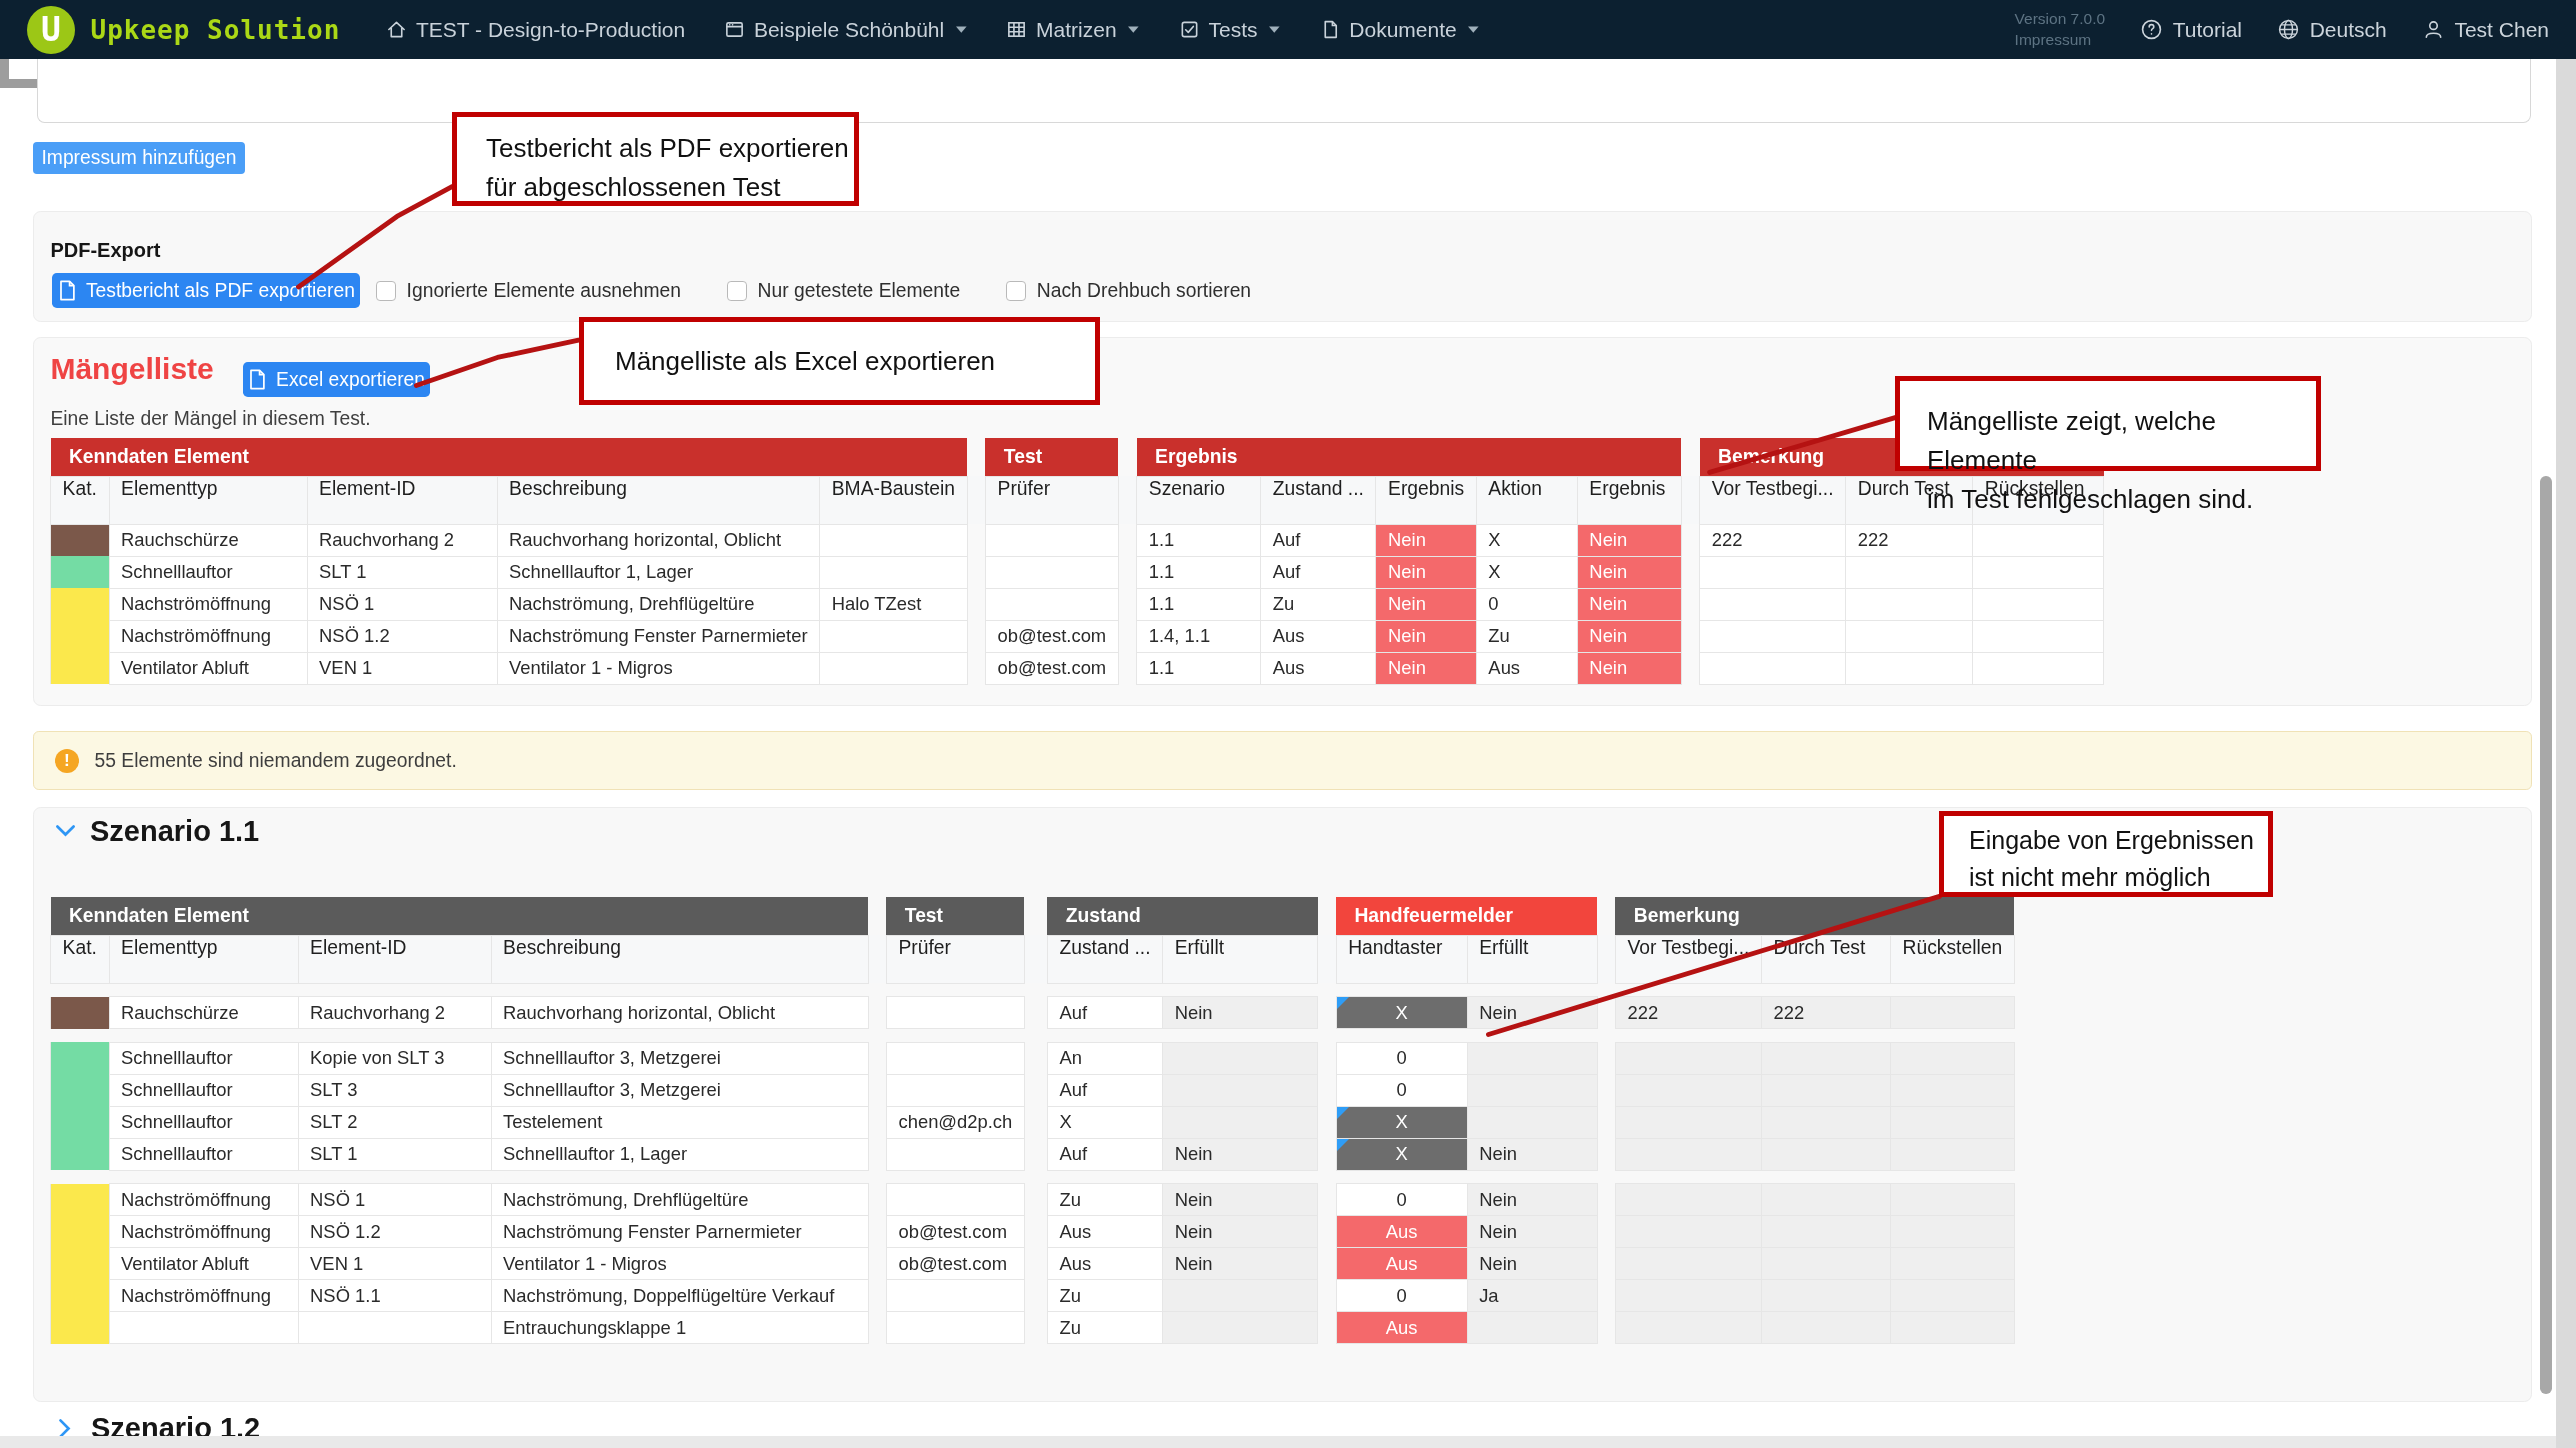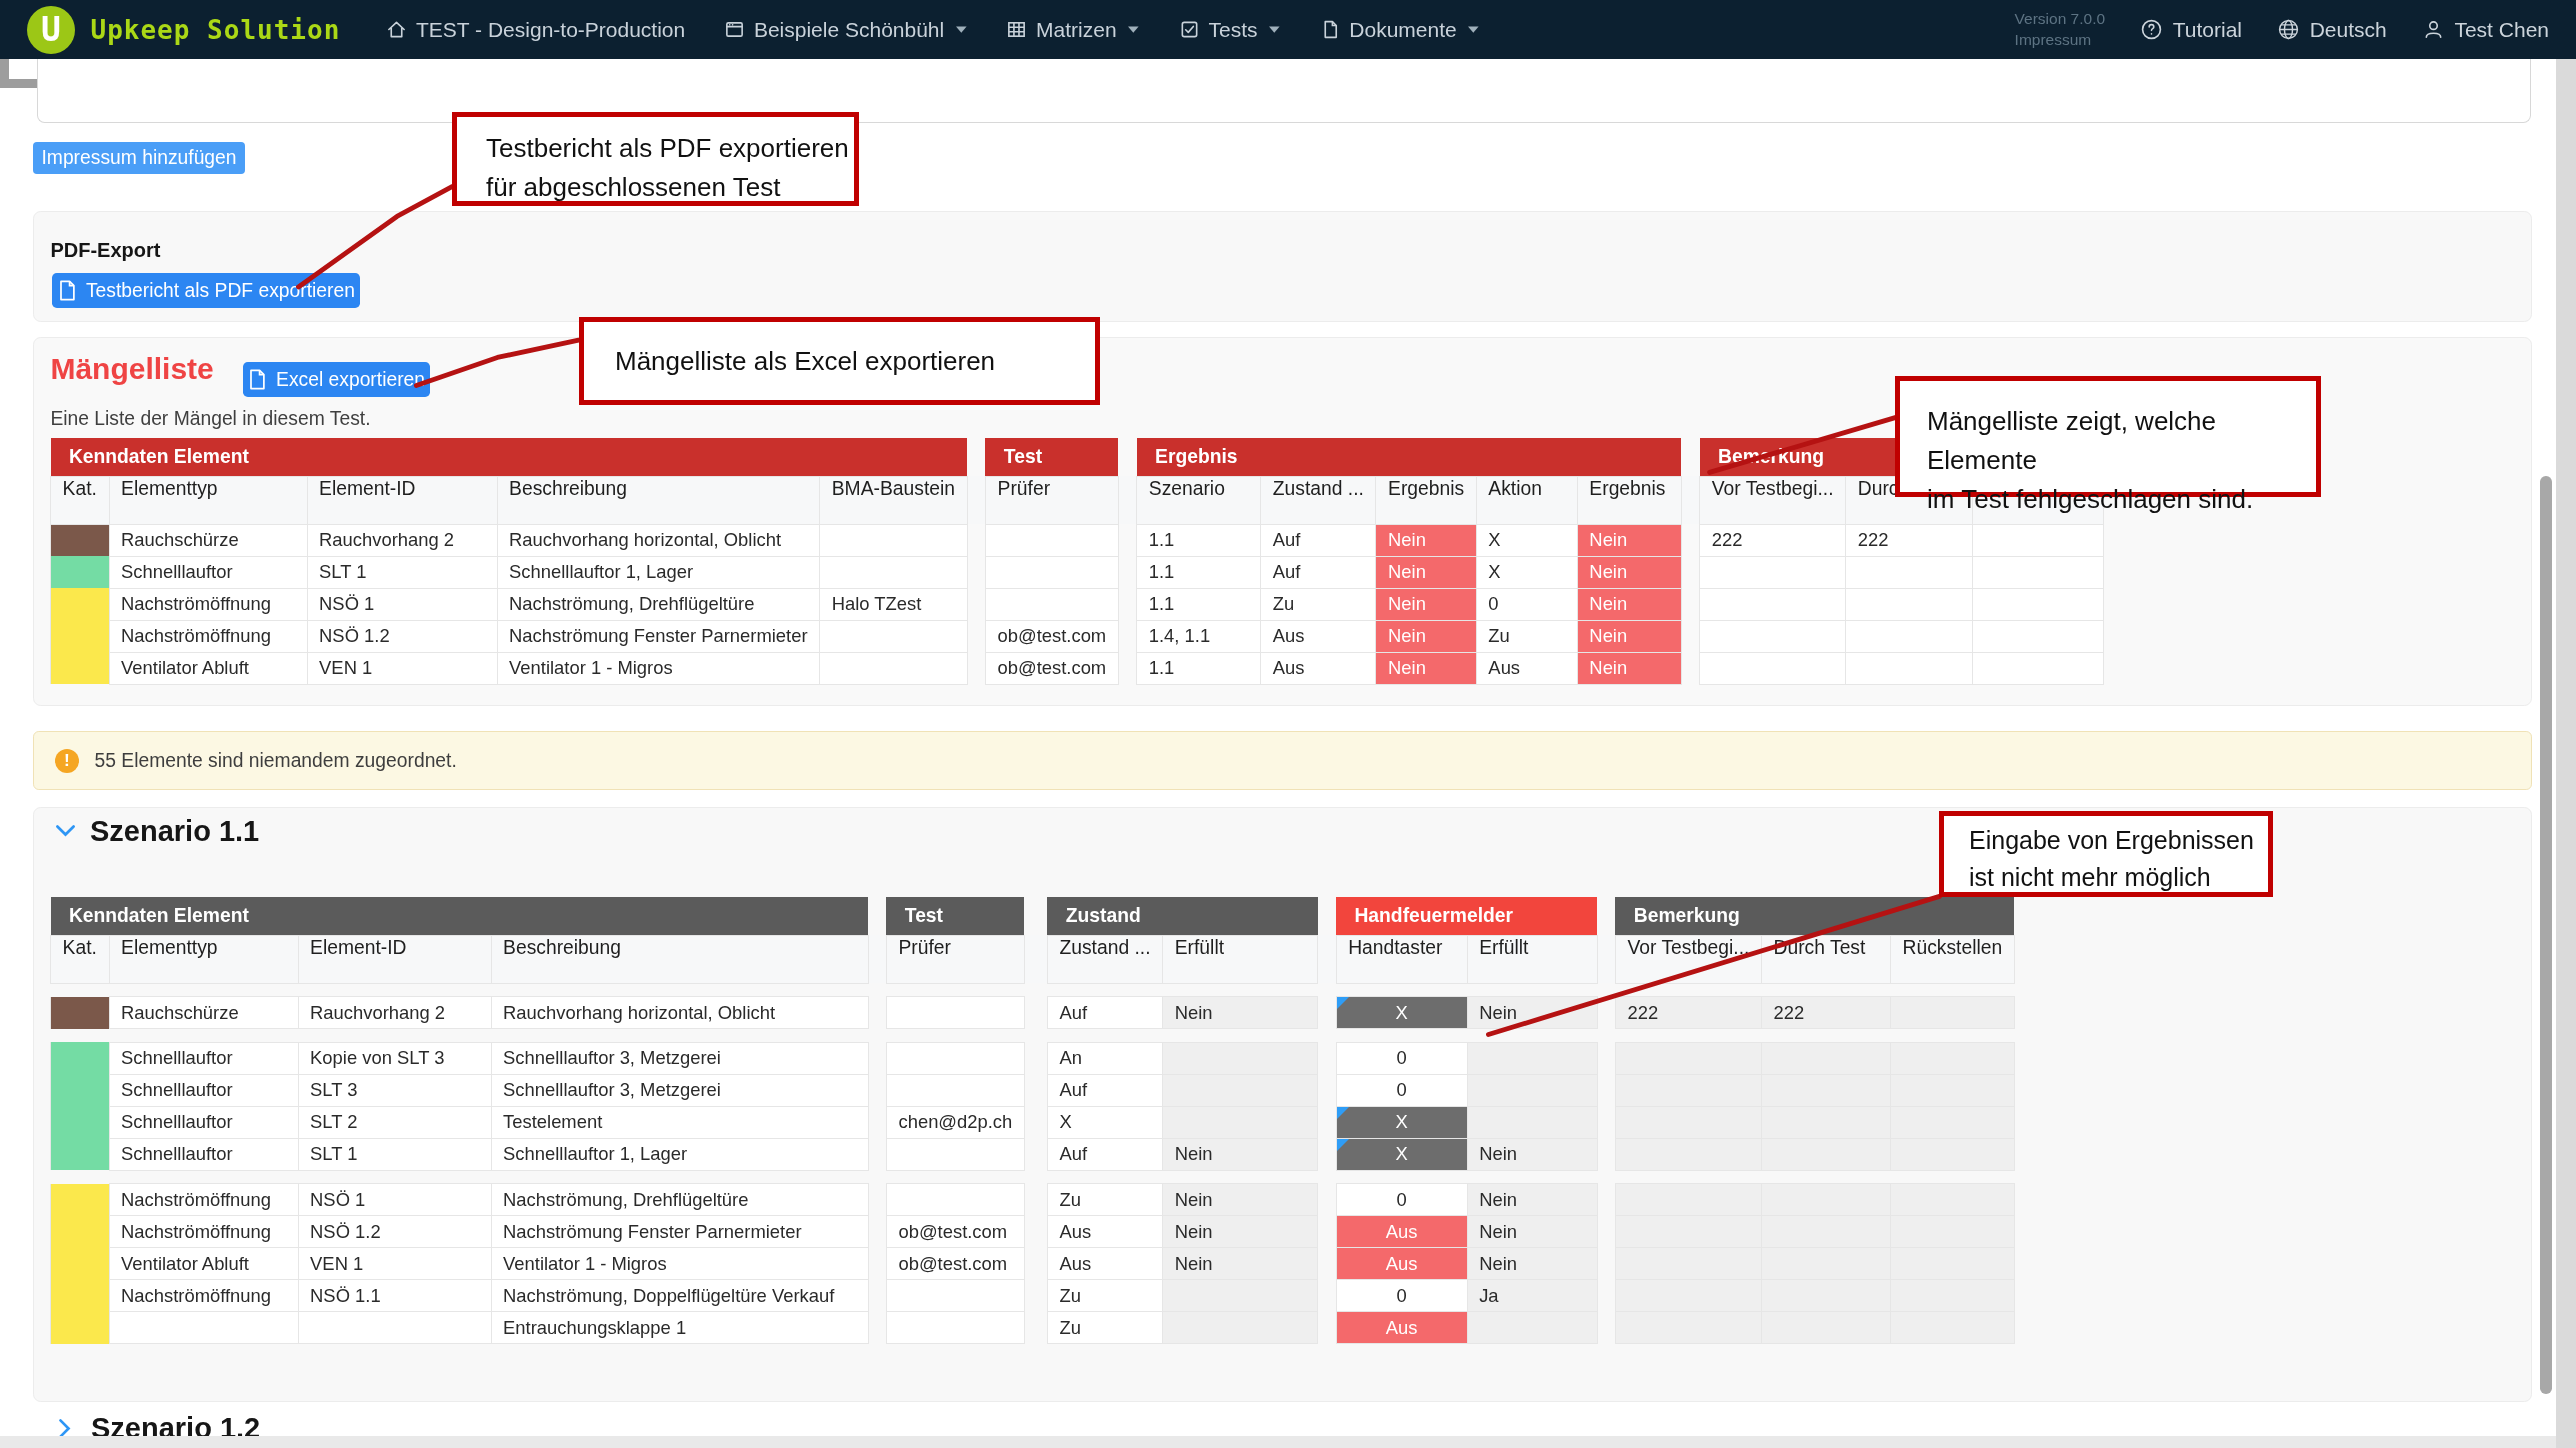--- a/index.html
+++ b/index.html
@@ -68,21 +68,21 @@
   .grid td.c-failc{background:#f4696b;color:#fff;text-align:center;}
   .grid td.c-dark{background:#6d6d6d;color:#fff;text-align:center;position:relative;}
   .grid td.c-num{text-align:center;}
   .grid tr.gaprow td{border:none;background:transparent;height:13.5px;padding:0;}
   .tri{position:absolute;left:0;top:0;width:0;height:0;border-top:12.6px solid #2f9df6;border-right:12.6px solid transparent;}
 
   
   .ann-red{position:absolute;background:#fff;border:5.8px solid #c00000;color:#111;font-size:26px;line-height:1.5;white-space:pre-line;box-sizing:border-box;z-index:40;}
   #ann-pdf{left:452px;top:112px;width:407px;height:94px;padding:11.6px 0 0 29px;}
   #ann-excel{left:579px;top:317px;width:521px;height:88px;display:flex;align-items:center;padding-left:31px;}
-  #ann-maengel{left:1895px;top:376px;width:426px;height:121px;padding:21px 0 0 27px;}
+  #ann-maengel{left:1895px;top:376px;width:426px;height:95px;padding:21px 0 0 27px;}
   #ann-eingabe{left:1939px;top:811px;width:334px;height:86px;padding:5.8px 0 0 25px;font-size:25px;}
   #ann-done{left:51px;top:1301px;width:371px;height:88px;background:#fff;border:9.7px solid #9d9d9d;box-sizing:border-box;display:flex;align-items:center;padding-left:21px;font-weight:bold;font-size:28px;color:#111;z-index:40;}
 
   #overlay{position:absolute;left:0;top:0;width:2576px;height:1449px;pointer-events:none;z-index:30;}
 
   
   #next-chevron{position:absolute;left:58px;top:1418px;z-index:6;}
   #next-title{position:absolute;left:91px;top:1412px;font-size:29px;font-weight:bold;color:#161616;z-index:6;}
   #bottom-strip{position:absolute;left:0;top:1436px;width:2556px;height:12.6px;background:#e9e9e9;z-index:7;}
 
@@ -207,20 +207,34 @@
     <div id="pdf-title" class="panel-title">PDF-Export</div>
     <div id="pdf-btn" class="btn-blue">
       <span class="nicon">
           <svg width="18.4" height="21" viewBox="0 0 19 22">
             <path d="M3 1.5 H12 L16.5 6 V20.5 H3 Z" fill="none" stroke="#fff" stroke-width="1.8" stroke-linejoin="round"></path>
             <path d="M12 1.5 V6 H16.5" fill="none" stroke="#fff" stroke-width="1.8"></path>
           </svg>
         </span>
       <span>Testbericht als PDF exportieren</span>
     </div>
+    <div id="checkbox-row">
+        <div class="cb-item">
+          <span class="cbbox"></span>
+          <span>Ignorierte Elemente ausnehmen</span>
+        </div>
+        <div class="cb-item">
+          <span class="cbbox"></span>
+          <span>Nur getestete Elemente</span>
+        </div>
+        <div class="cb-item">
+          <span class="cbbox"></span>
+          <span>Nach Drehbuch sortieren</span>
+        </div>
+      </div>
   </div>
 
   <div id="maeng-panel" class="panel">
     <div id="maeng-title" class="panel-title">Mängelliste</div>
     <div id="excel-btn" class="btn-blue">
       <span class="nicon">
           <svg width="18.4" height="21" viewBox="0 0 19 22">
             <path d="M3 1.5 H12 L16.5 6 V20.5 H3 Z" fill="none" stroke="#fff" stroke-width="1.8" stroke-linejoin="round"></path>
             <path d="M12 1.5 V6 H16.5" fill="none" stroke="#fff" stroke-width="1.8"></path>
           </svg>

